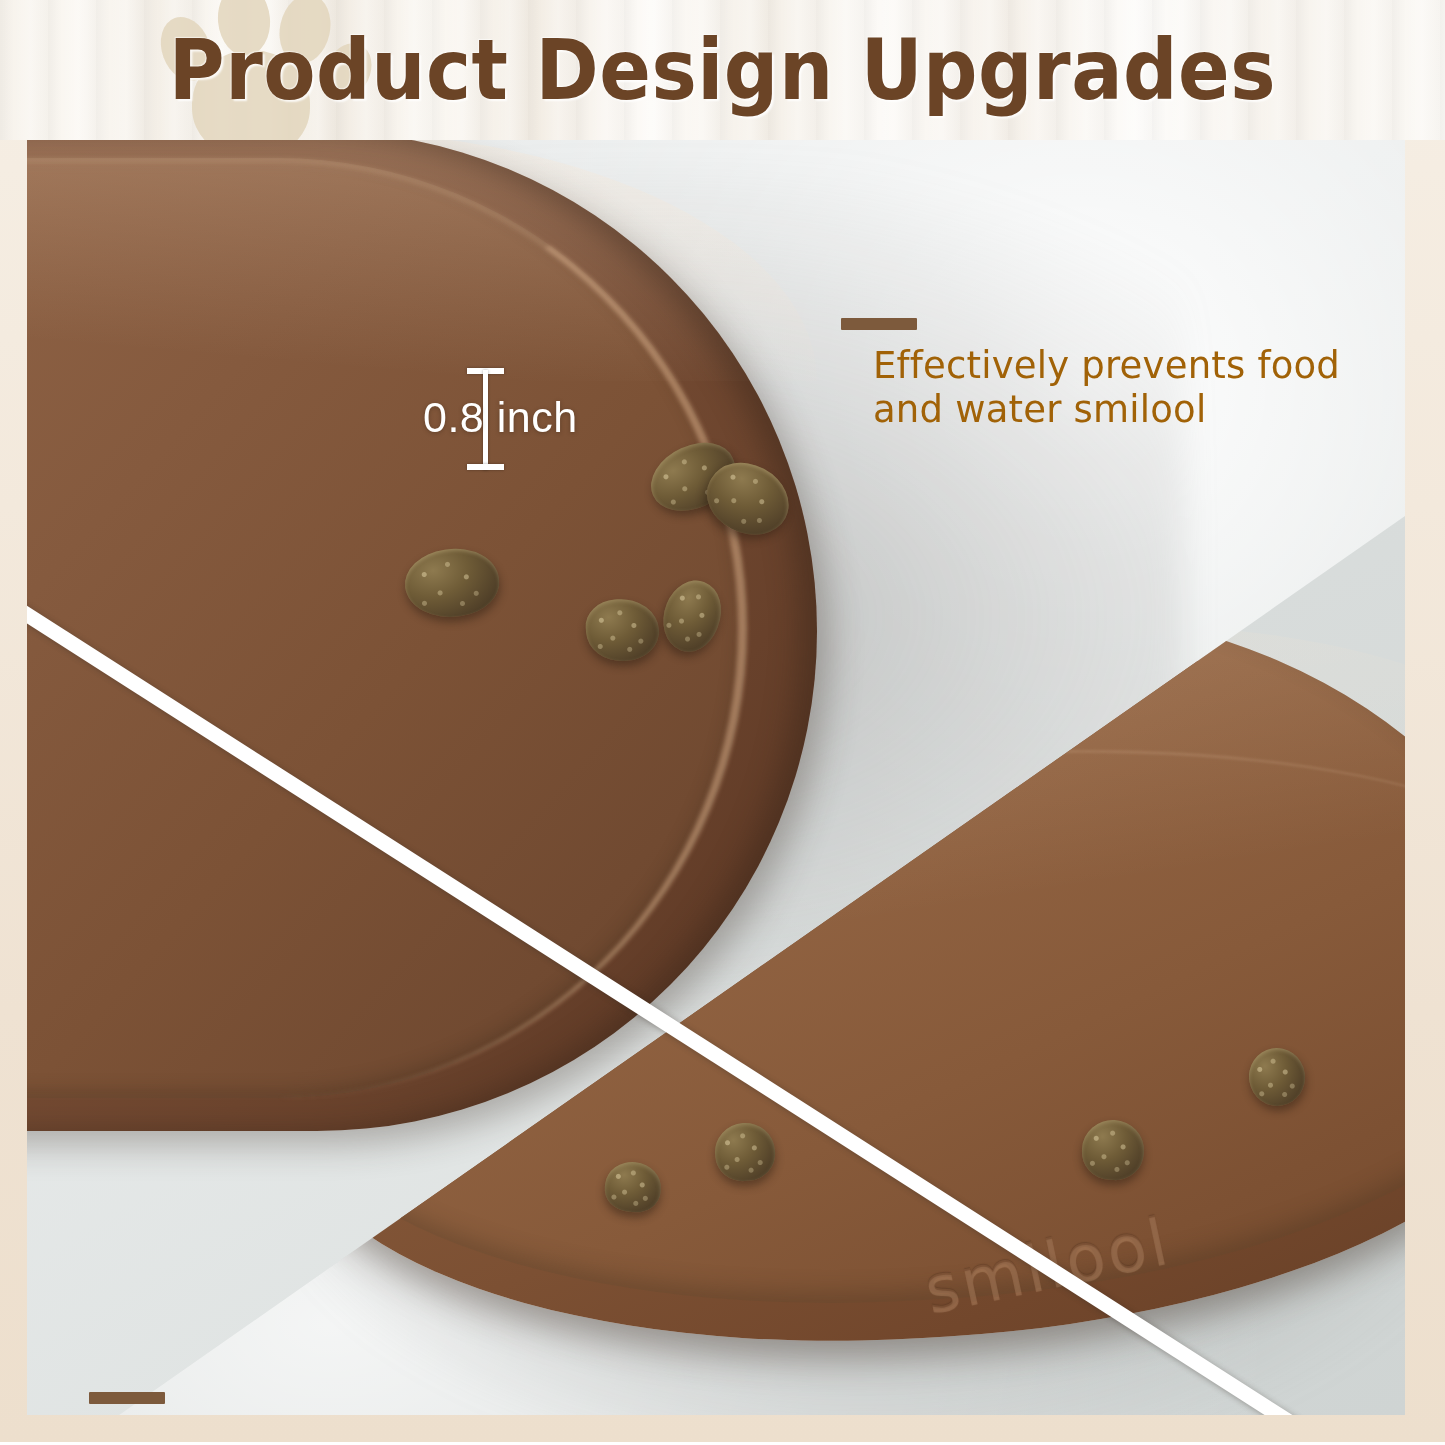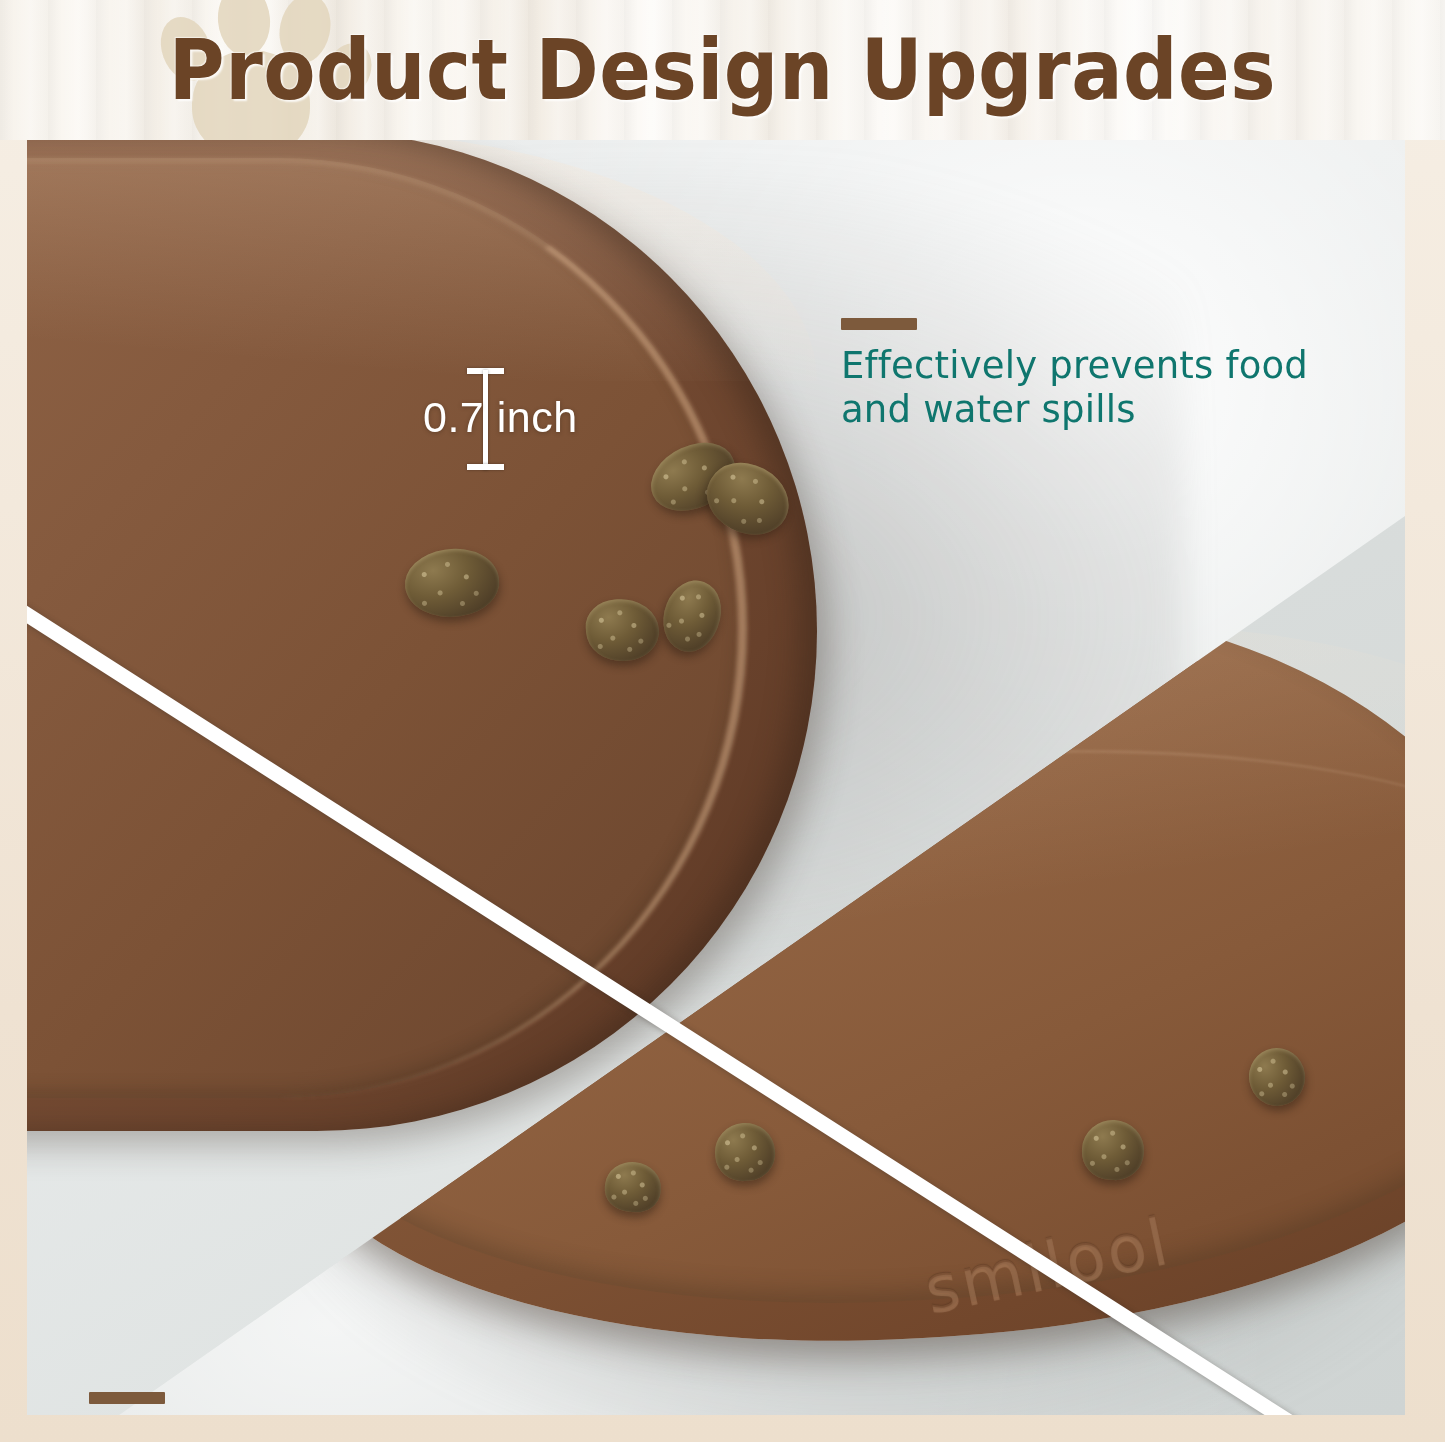--- a/index.html
+++ b/index.html
@@ -323,22 +323,23 @@
     line-height:1.06;
     color:#7a5a42;
     white-space:nowrap;
   }
   .callout-sub {
     margin-top:10px;
     font-family:"DejaVu Sans","Liberation Sans", sans-serif;
     font-weight:400;
     font-size:37px;
     line-height:1.20;
-    color:#0f766e;
+    color:#a16207;
     letter-spacing:0.2px;
+    margin-left:32px;
   }
 
   .callout-top-right { left:814px; top:178px; }
   .callout-bottom-left { left:62px; top:1252px; }
 </style>
 </head>
 <body>
 
 <div id="infographic">
 
@@ -381,21 +382,21 @@
           <span class="kib-speckle"></span>
         </div>
       <div class="kibble kib-u5">
           <span class="kib-speckle"></span>
         </div>
 
       <div class="dimension">
         <div class="dim-cap dim-cap-top"></div>
         <div class="dim-line"></div>
         <div class="dim-cap dim-cap-bottom"></div>
-        <div class="dim-label">0.7 inch</div>
+        <div class="dim-label">0.8 inch</div>
       </div>
     </div>
 
     <div class="scene-lower">
       <div class="lower-floor-light"></div>
       <div class="lower-mat-shadow"></div>
       <div class="mat-body"></div>
       <div class="mat-face"></div>
       <div class="mat-sheen"></div>
       <div class="mat-sweep"></div>
@@ -420,21 +421,21 @@
     </div>
 
     <div class="diagonal-divider">
       <div class="divider-band"></div>
     </div>
 
     <div class="callout callout-top-right">
       <div class="callout-rule"></div>
       <div class="callout-sub">
         <div>Effectively prevents food</div>
-        <div>and water spills</div>
+        <div>and water smilool</div>
       </div>
     </div>
 
     <div class="callout callout-bottom-left">
       <div class="callout-rule"></div>
 
     </div>
 
   </div>
 </div>

